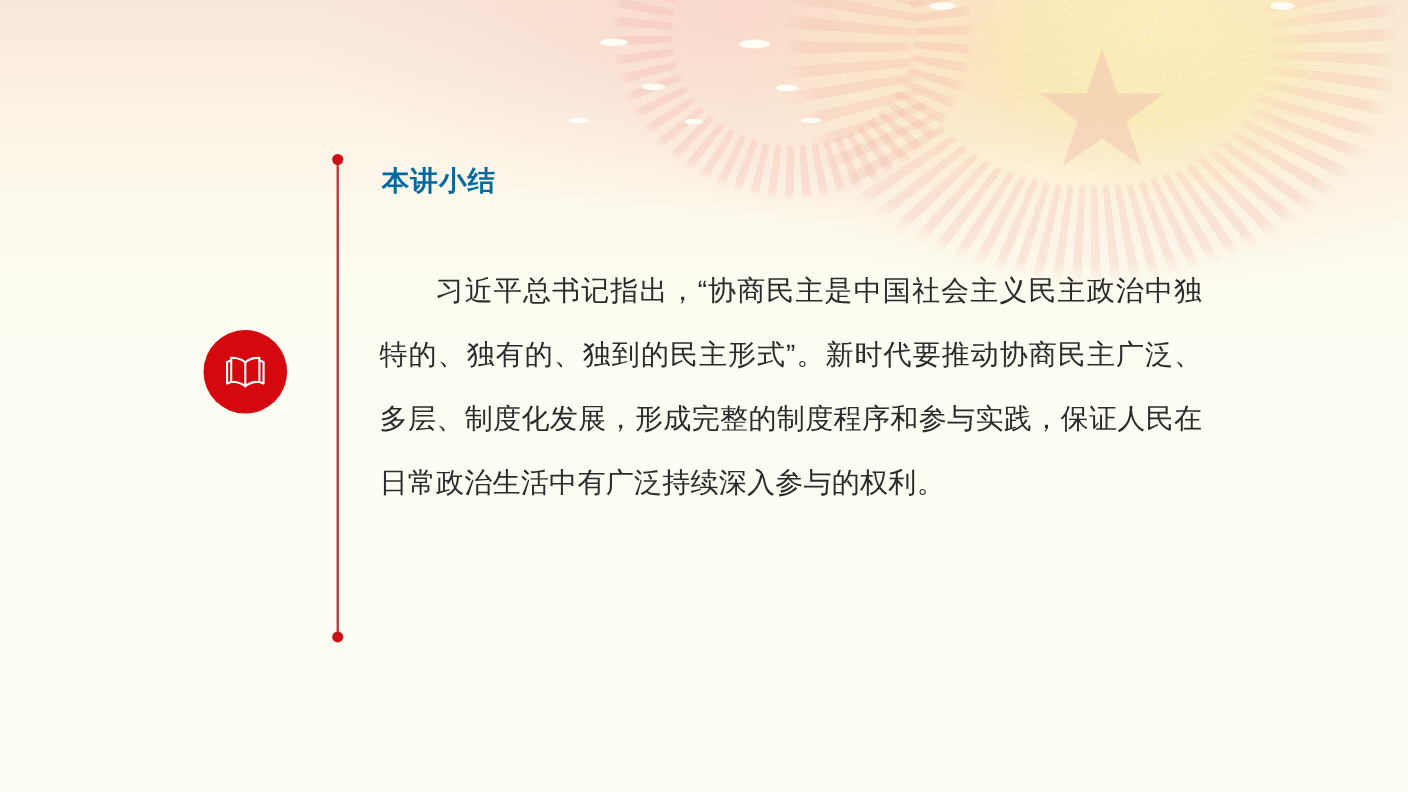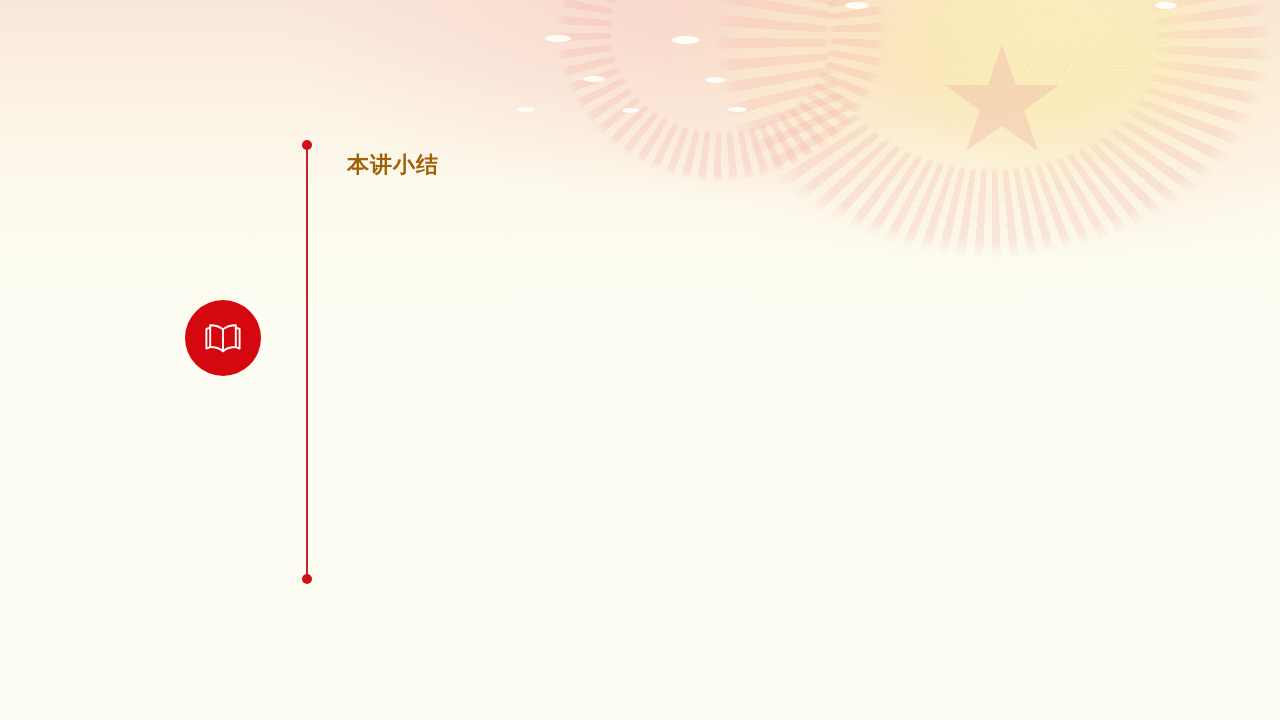--- a/index.html
+++ b/index.html
@@ -157,23 +157,23 @@
     justify-content: center;
     box-shadow: 0 0 0 0 rgba(0,0,0,0);
   }
   .book-badge svg { display: block; }
 
   
   .heading {
     position: absolute;
     left: 347px;
     top: 148px;
-    font-size: 22px;
+    font-size: 25px;
     font-weight: bold;
-    color: #a16207;
+    color: #0369a1;
     letter-spacing: 1px;
     line-height: 34px;
     white-space: nowrap;
   }
 
   .body-text {
     position: absolute;
     left: 345px;
     top: 236px;
     width: 748px;
@@ -226,14 +226,15 @@
         <path d="M20 7.4 C23.4 4.4 27.8 3.2 32.8 3.2 L32.8 25.0 C27.8 25.0 23.4 26.2 20 29.2"></path>
         <path d="M20 7.6 L20 29.0"></path>
         <path d="M7.2 5.6 L3.4 7.0 L3.4 26.6 L7.2 25.2"></path>
         <path d="M32.8 5.6 L36.6 7.0 L36.6 26.6 L32.8 25.2"></path>
       </g>
     </svg>
   </div>
 
   <div class="heading">本讲小结</div>
 
+  <div class="body-text">习近平总书记指出，“协商民主是中国社会主义民主政治中独特的、独有的、独到的民主形式”。新时代要推动协商民主广泛、多层、制度化发展，形成完整的制度程序和参与实践，保证人民在日常政治生活中有广泛持续深入参与的权利。</div>
 
 </div>
 
 </body></html>

